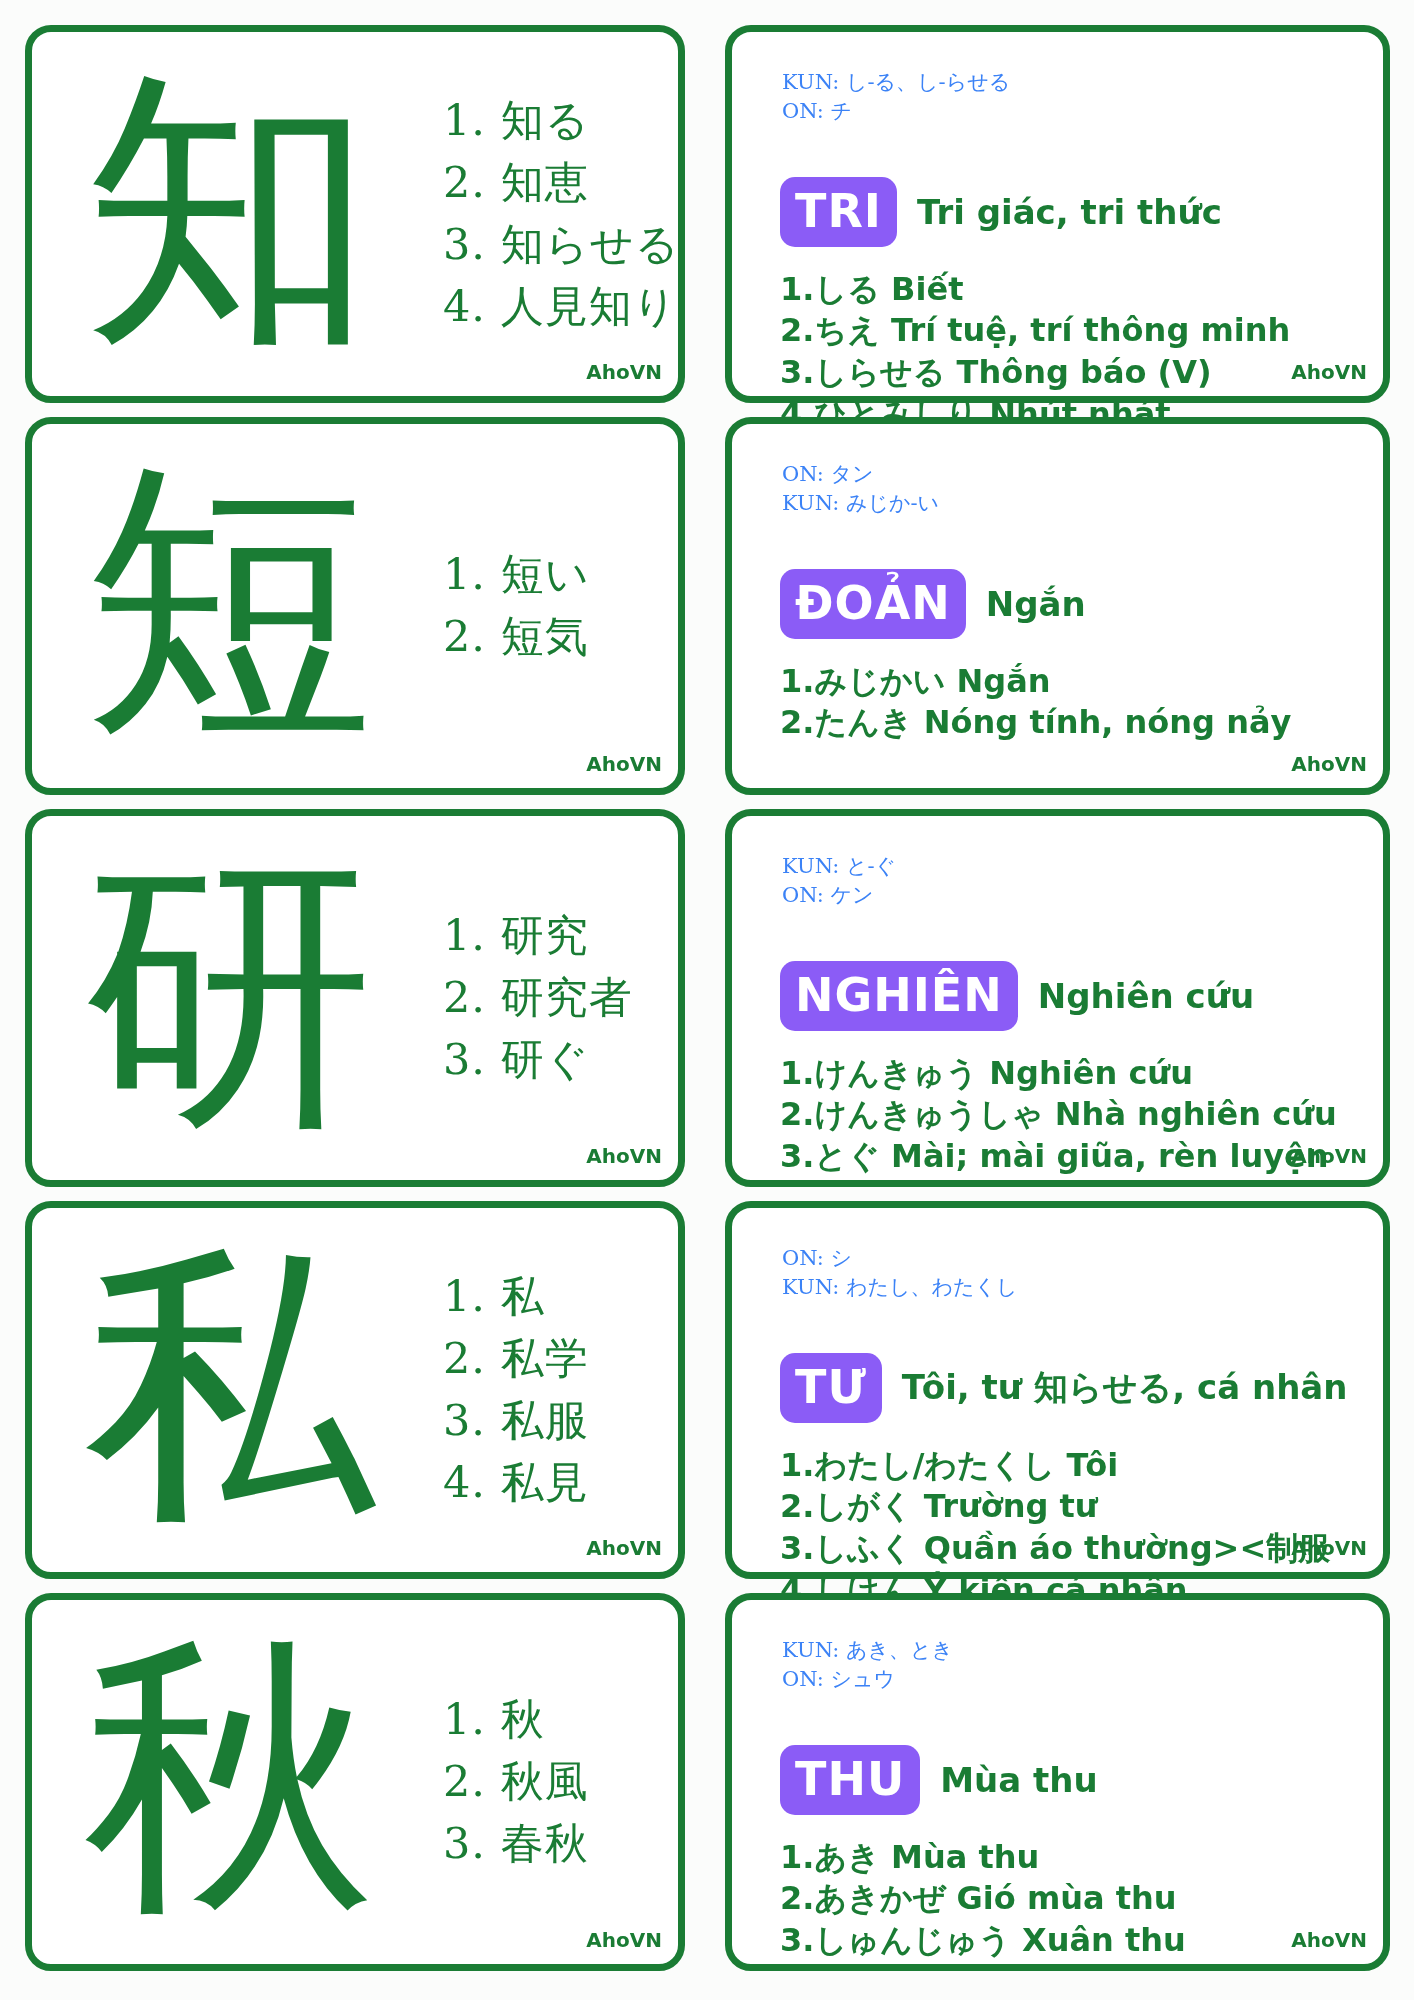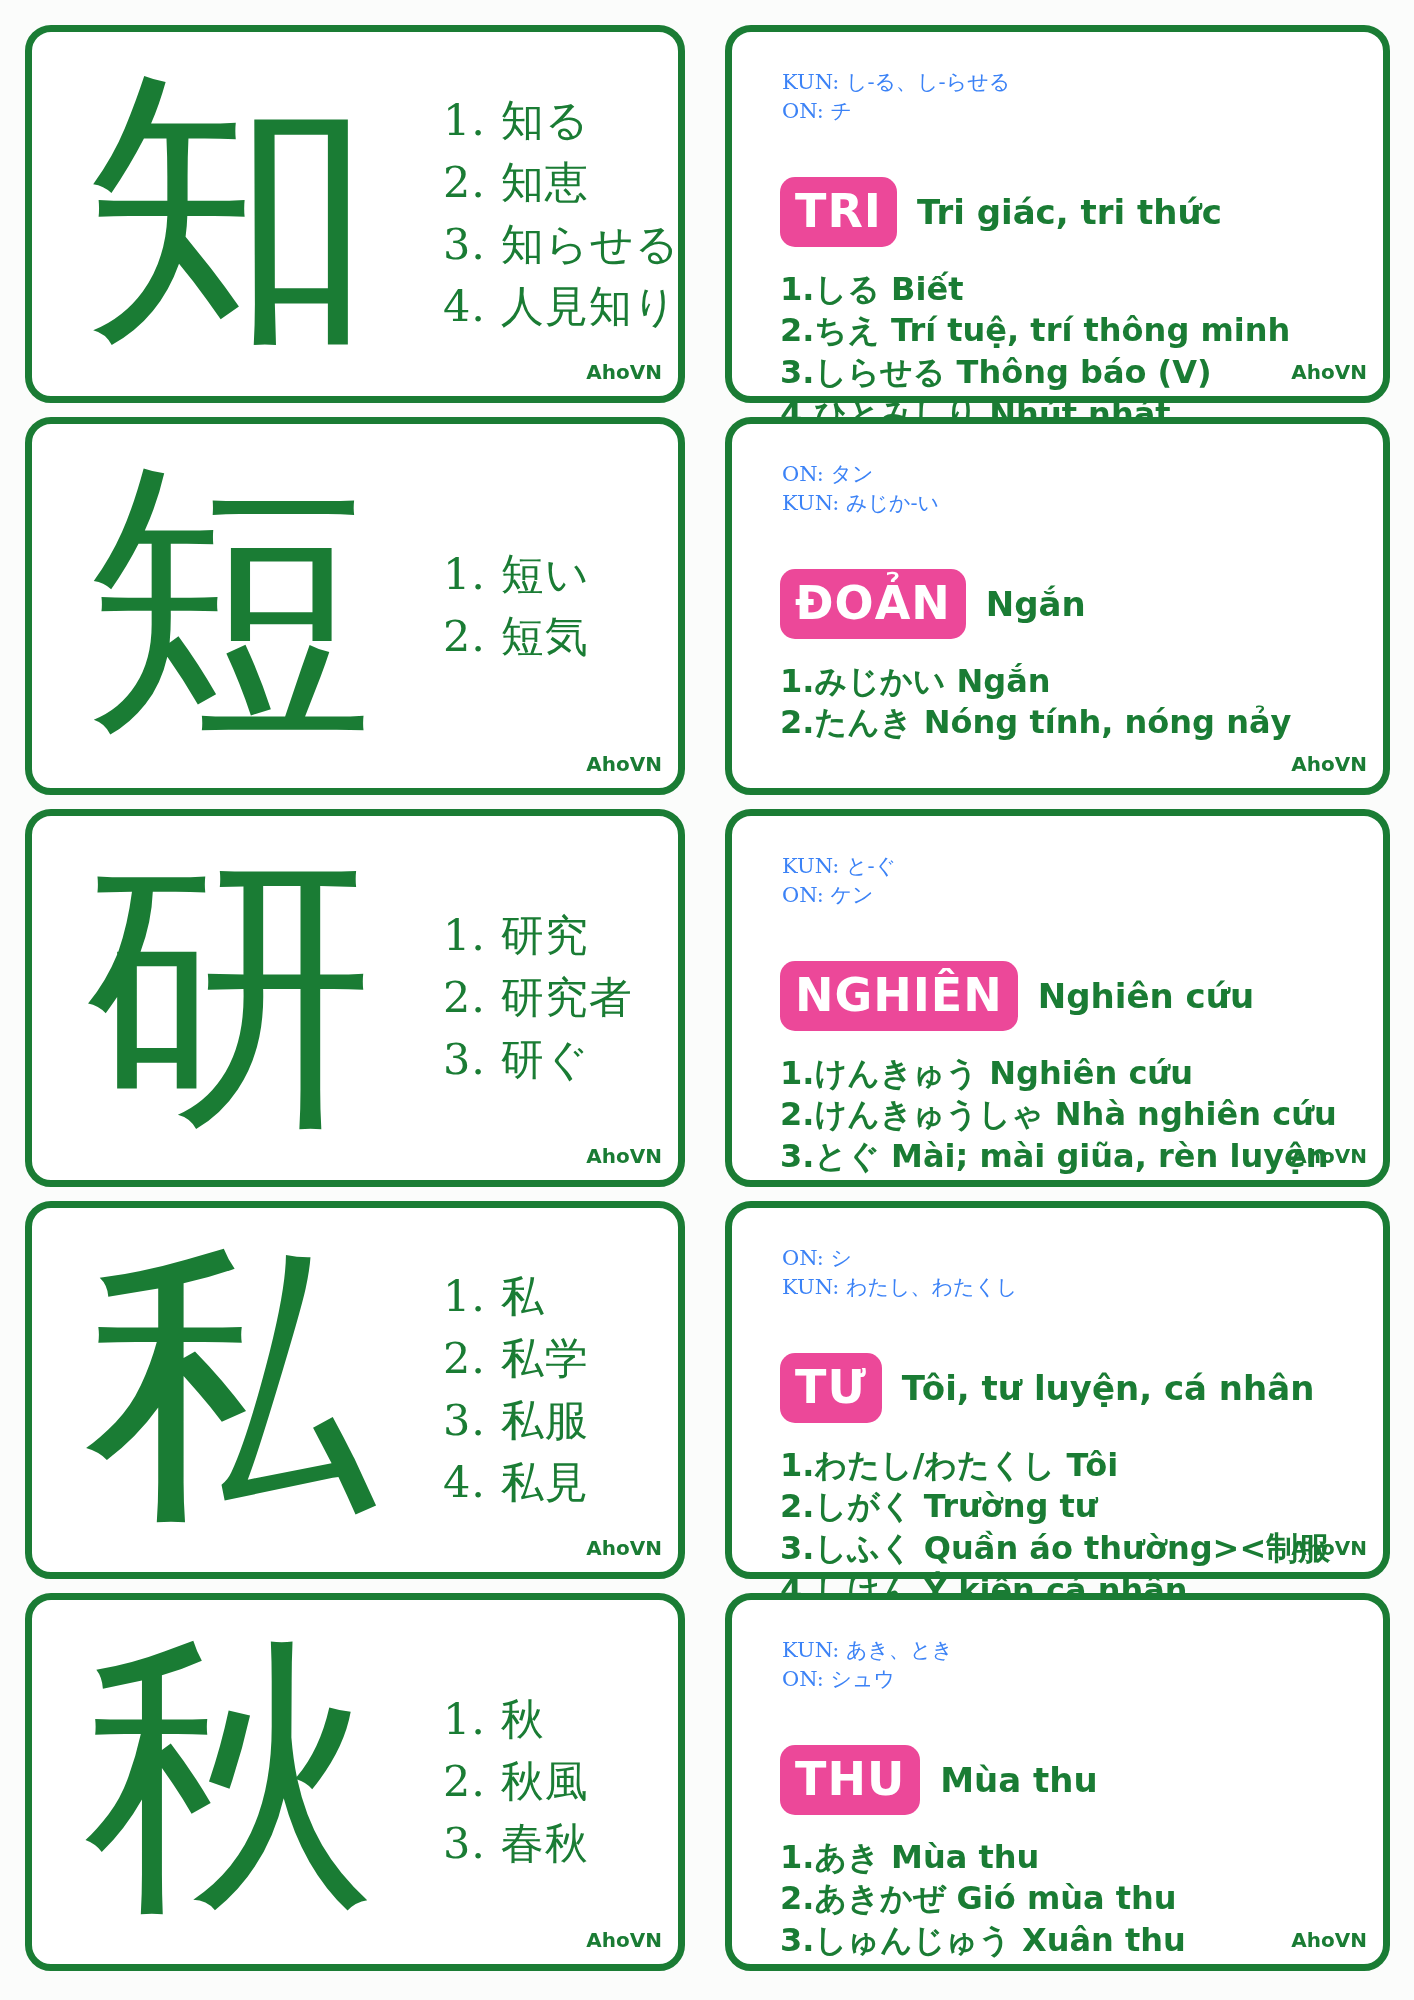--- a/index.html
+++ b/index.html
@@ -64,21 +64,21 @@
     line-height: 1.4;
     font-family: "DejaVu Serif", "Liberation Serif", serif;
   }
   .badge-row {
     display: flex;
     align-items: center;
     margin: 50px 0 0 48px;
   }
   .badge {
     display: inline-block;
-    background: #ec4899;
+    background: #8b5cf6;
     color: #ffffff;
     font-weight: bold;
     font-size: 46px;
     line-height: 1.0;
     padding: 11px 15px 13px 15px;
     border-radius: 15px;
     letter-spacing: 1px;
   }
   .meaning {
     color: #1a7c34;
@@ -206,21 +206,21 @@
       </ul>
       <div class="brand">AhoVN</div>
     </div>
     <div class="card meaning-card">
       <div class="readings">
         <div>ON: シ</div>
         <div>KUN: わたし、わたくし</div>
       </div>
       <div class="badge-row">
         <span class="badge">TƯ</span>
-        <span class="meaning">Tôi, tư luyện, cá nhân</span>
+        <span class="meaning">Tôi, tư 知らせる, cá nhân</span>
       </div>
       <ul class="entries">
         <li>1.わたし/わたくし Tôi</li>
         <li>2.しがく Trường tư</li>
         <li>3.しふく Quần áo thường&gt;&lt;制服</li>
         <li>4.しけん Ý kiến cá nhân</li>
       </ul>
       <div class="brand">AhoVN</div>
     </div>
   </div>

